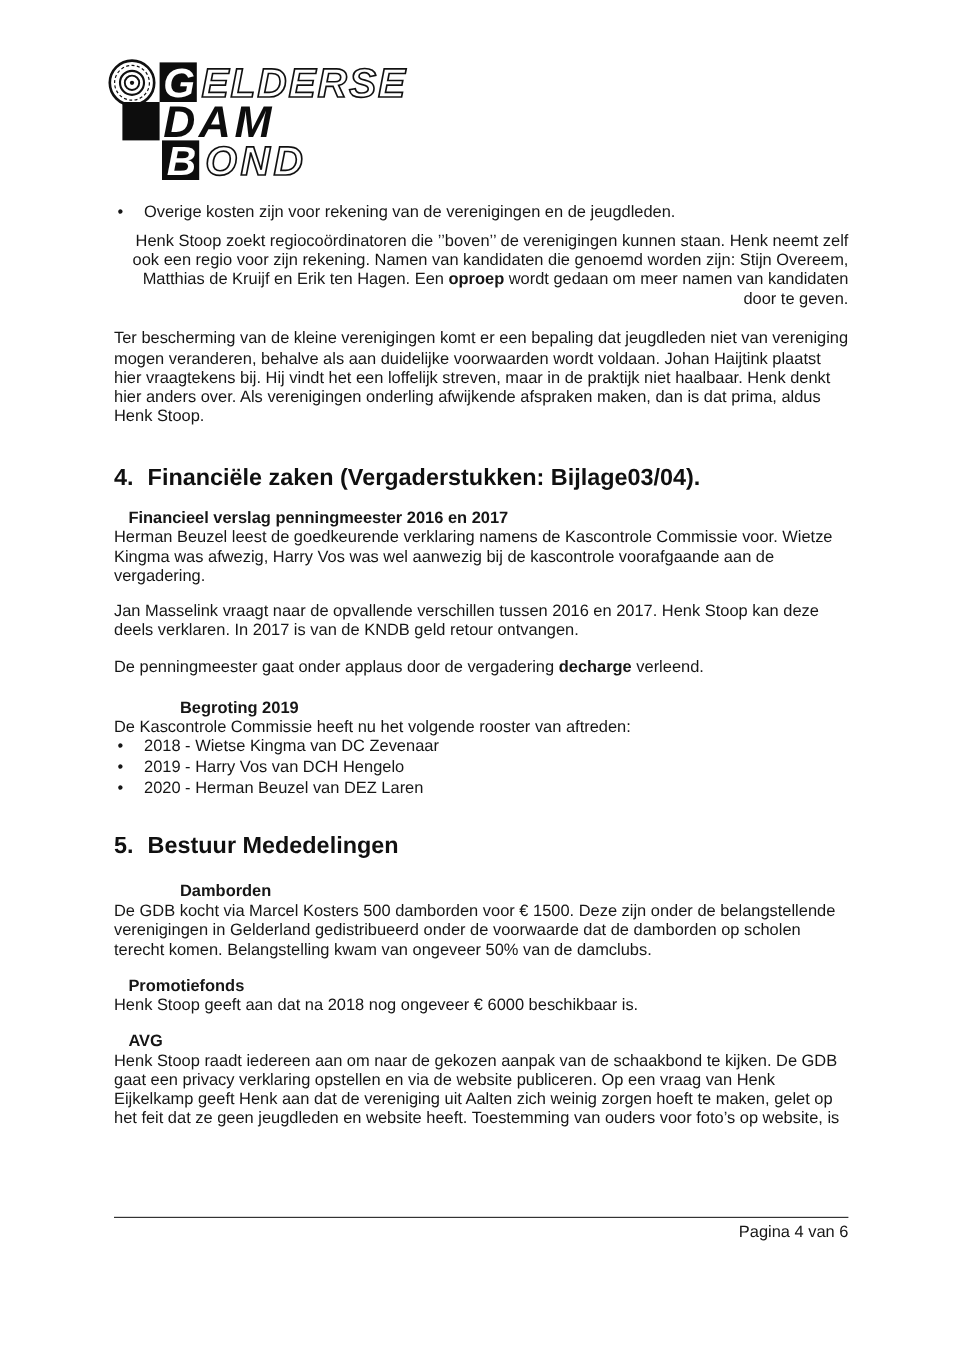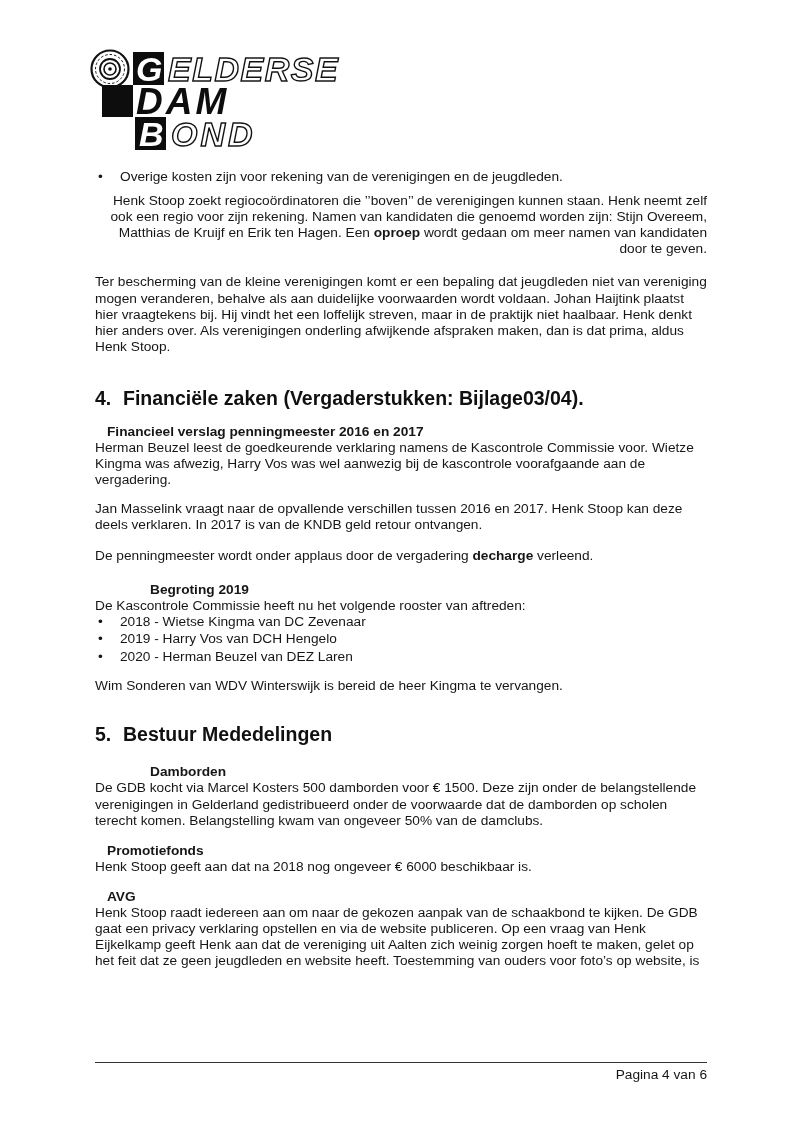--- a/index.html
+++ b/index.html
@@ -63,21 +63,21 @@
   .mt-8  { margin-top: 8px; text-align: right; }
   .mt-13 { margin-top: 13px; }
   .mt-14 { margin-top: 14px; }
   .mt-17 { margin-top: 17px; }
   .mt-18 { margin-top: 18px; padding-left: 43px; }
   .mt-28 { margin-top: 28px; }
   .mt-31 { margin-top: 31px; }
   .footer {
     position: absolute;
     left: 95px;
-    top: 1062px;
+    top: 1014px;
     width: 612px;
     border-top: 1.5px solid #333;
     text-align: right;
     padding-top: 4px;
     font-size: 13.7px;
     color: #161616;
   }
 </style>
 </head>
 <body>
@@ -124,42 +124,41 @@
     <div class="sec-heading mt-31">
       <span class="h-num">4.</span>
       <span>Financiële zaken (Vergaderstukken: Bijlage03/04).</span>
     </div>
 
     <div class="subhead mt-14">Financieel verslag penningmeester 2016 en 2017</div>
     <div>Herman Beuzel leest de goedkeurende verklaring namens de Kascontrole Commissie voor. Wietze Kingma was afwezig, Harry Vos was wel aanwezig bij de kascontrole voorafgaande aan de vergadering.</div>
 
     <p class="mt-13" style="margin:13px 0 0 0;">Jan Masselink vraagt naar de opvallende verschillen tussen 2016 en 2017. Henk Stoop kan deze deels verklaren. In 2017 is van de KNDB geld retour ontvangen.</p>
 
-    <p class="mt-14" style="margin:14px 0 0 0;"><span>De penningmeester wordt onder applaus door de vergadering </span><b>decharge</b><span> verleend.</span></p>
+    <p class="mt-14" style="margin:14px 0 0 0;"><span>De penningmeester gaat onder applaus door de vergadering </span><b>decharge</b><span> verleend.</span></p>
 
     <div class="subhead mt-18">Begroting 2019</div>
 
     <div>De Kascontrole Commissie heeft nu het volgende rooster van aftreden:</div>
 
     <div class="blist">
       <div class="bullet-row">
         <span class="dot">•</span>
         <span class="btxt">2018 - Wietse Kingma van DC Zevenaar</span>
       </div>
       <div class="bullet-row">
         <span class="dot">•</span>
         <span class="btxt">2019 - Harry Vos van DCH Hengelo</span>
       </div>
       <div class="bullet-row">
         <span class="dot">•</span>
         <span class="btxt">2020 - Herman Beuzel van DEZ Laren</span>
       </div>
     </div>
 
-    <p class="mt-13" style="margin:13px 0 0 0;">Wim Sonderen van WDV Winterswijk is bereid de heer Kingma te vervangen.</p>
 
     <div class="sec-heading mt-28">
       <span class="h-num">5.</span>
       <span>Bestuur Mededelingen</span>
     </div>
 
     <div class="subhead mt-18">Damborden</div>
     <div>De GDB kocht via Marcel Kosters 500 damborden voor € 1500. Deze zijn onder de belangstellende verenigingen in Gelderland gedistribueerd onder de voorwaarde dat de damborden op scholen terecht komen. Belangstelling kwam van ongeveer 50% van de damclubs.</div>
 
     <div class="subhead mt-14">Promotiefonds</div>

